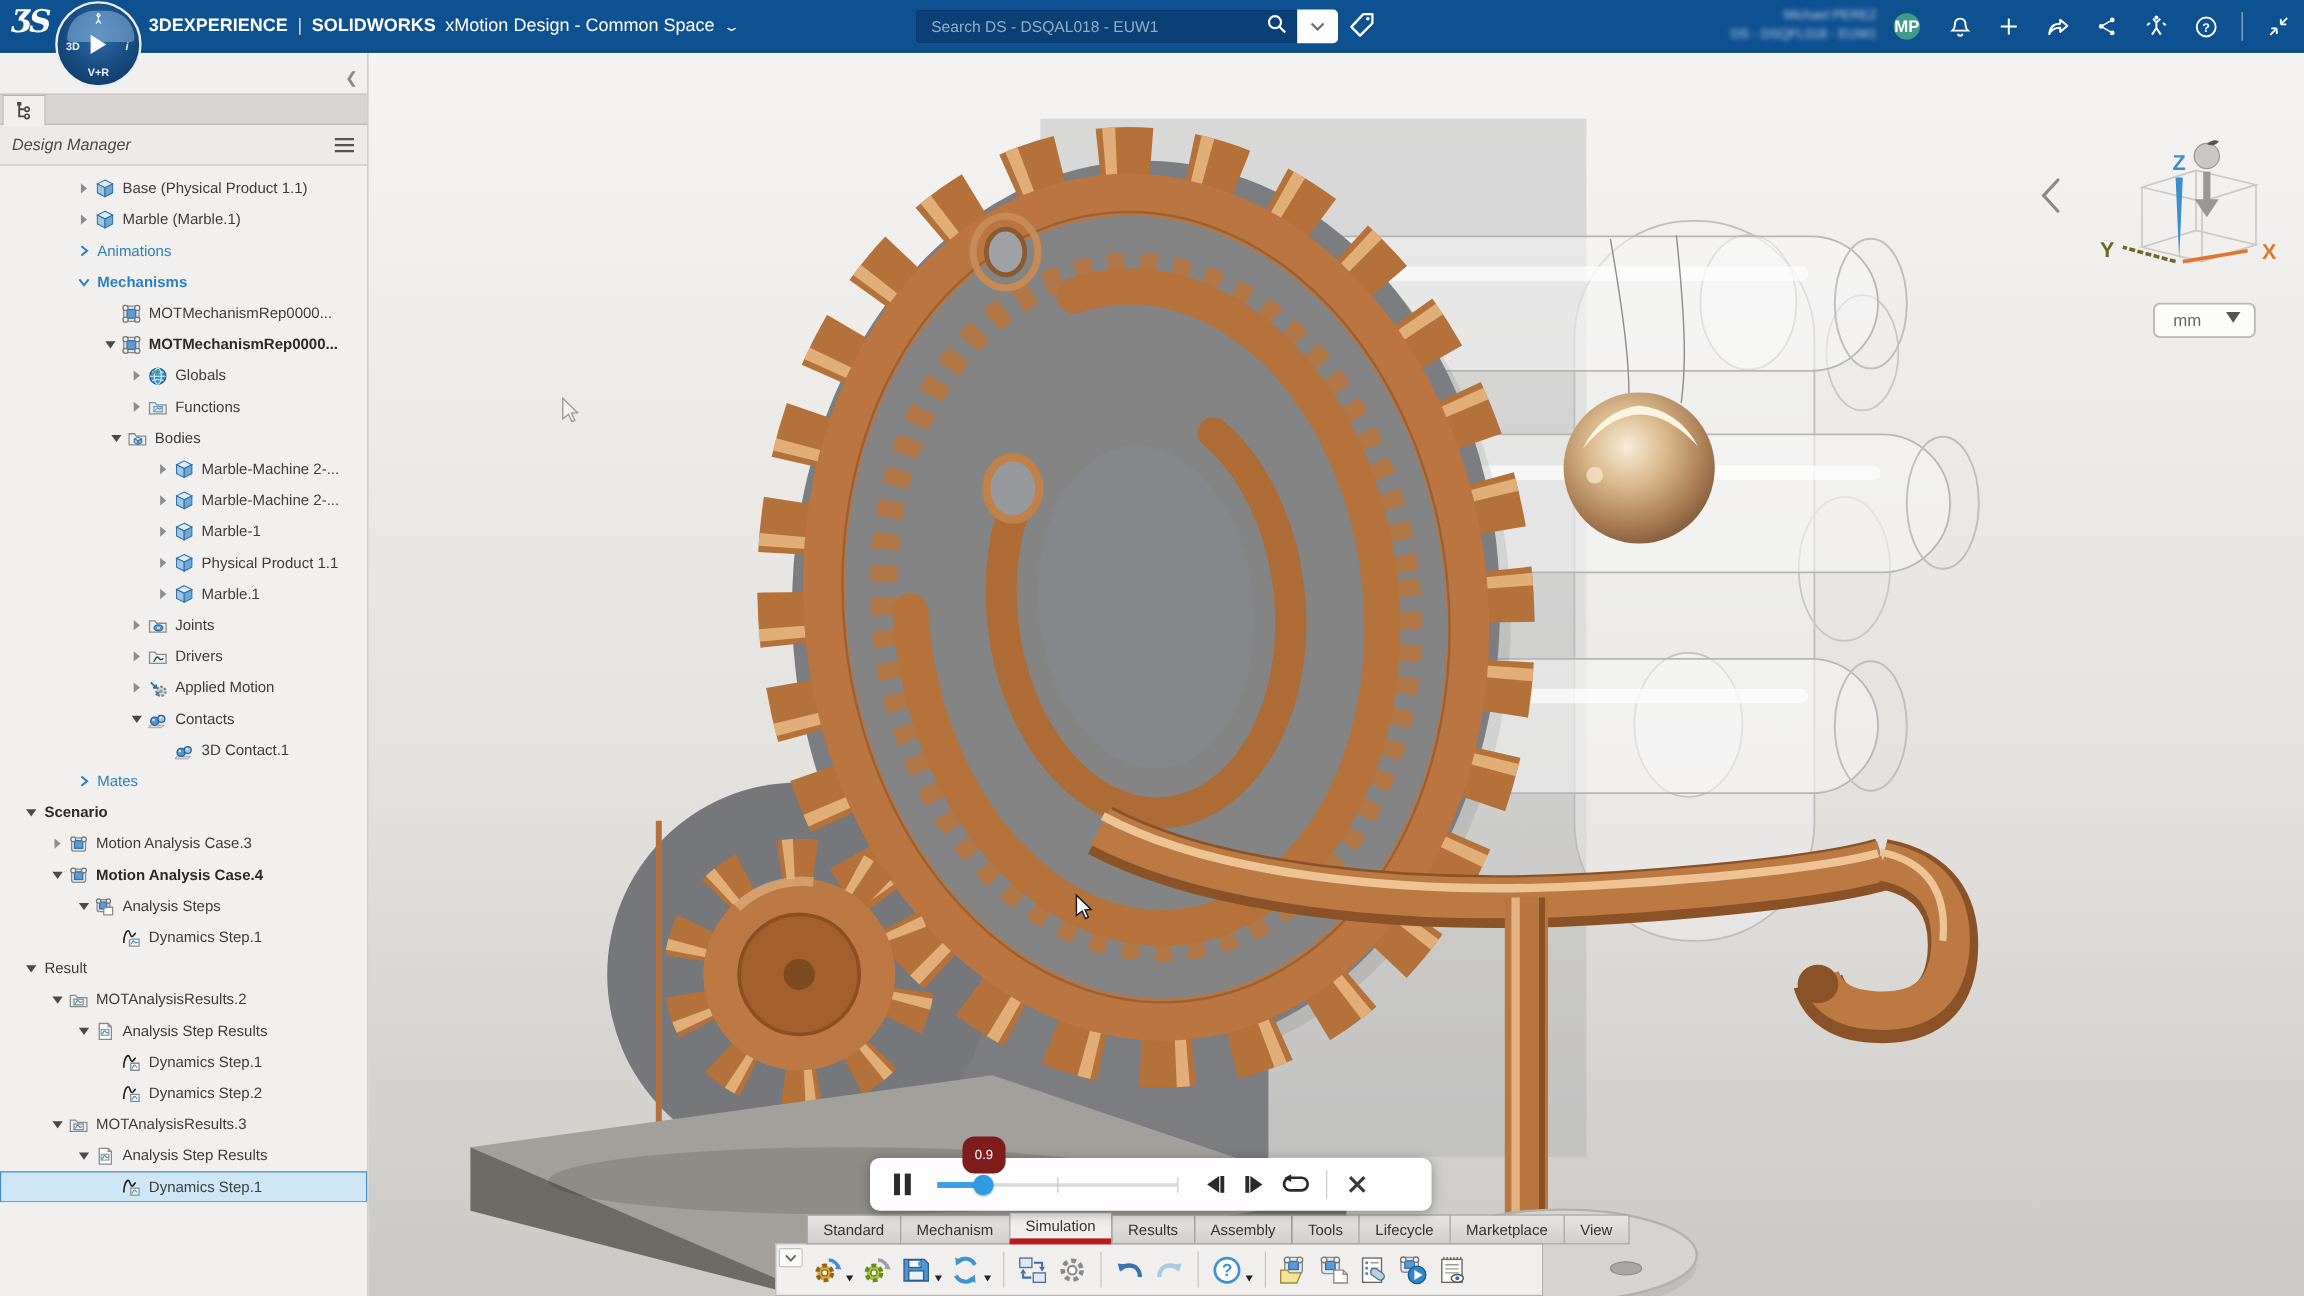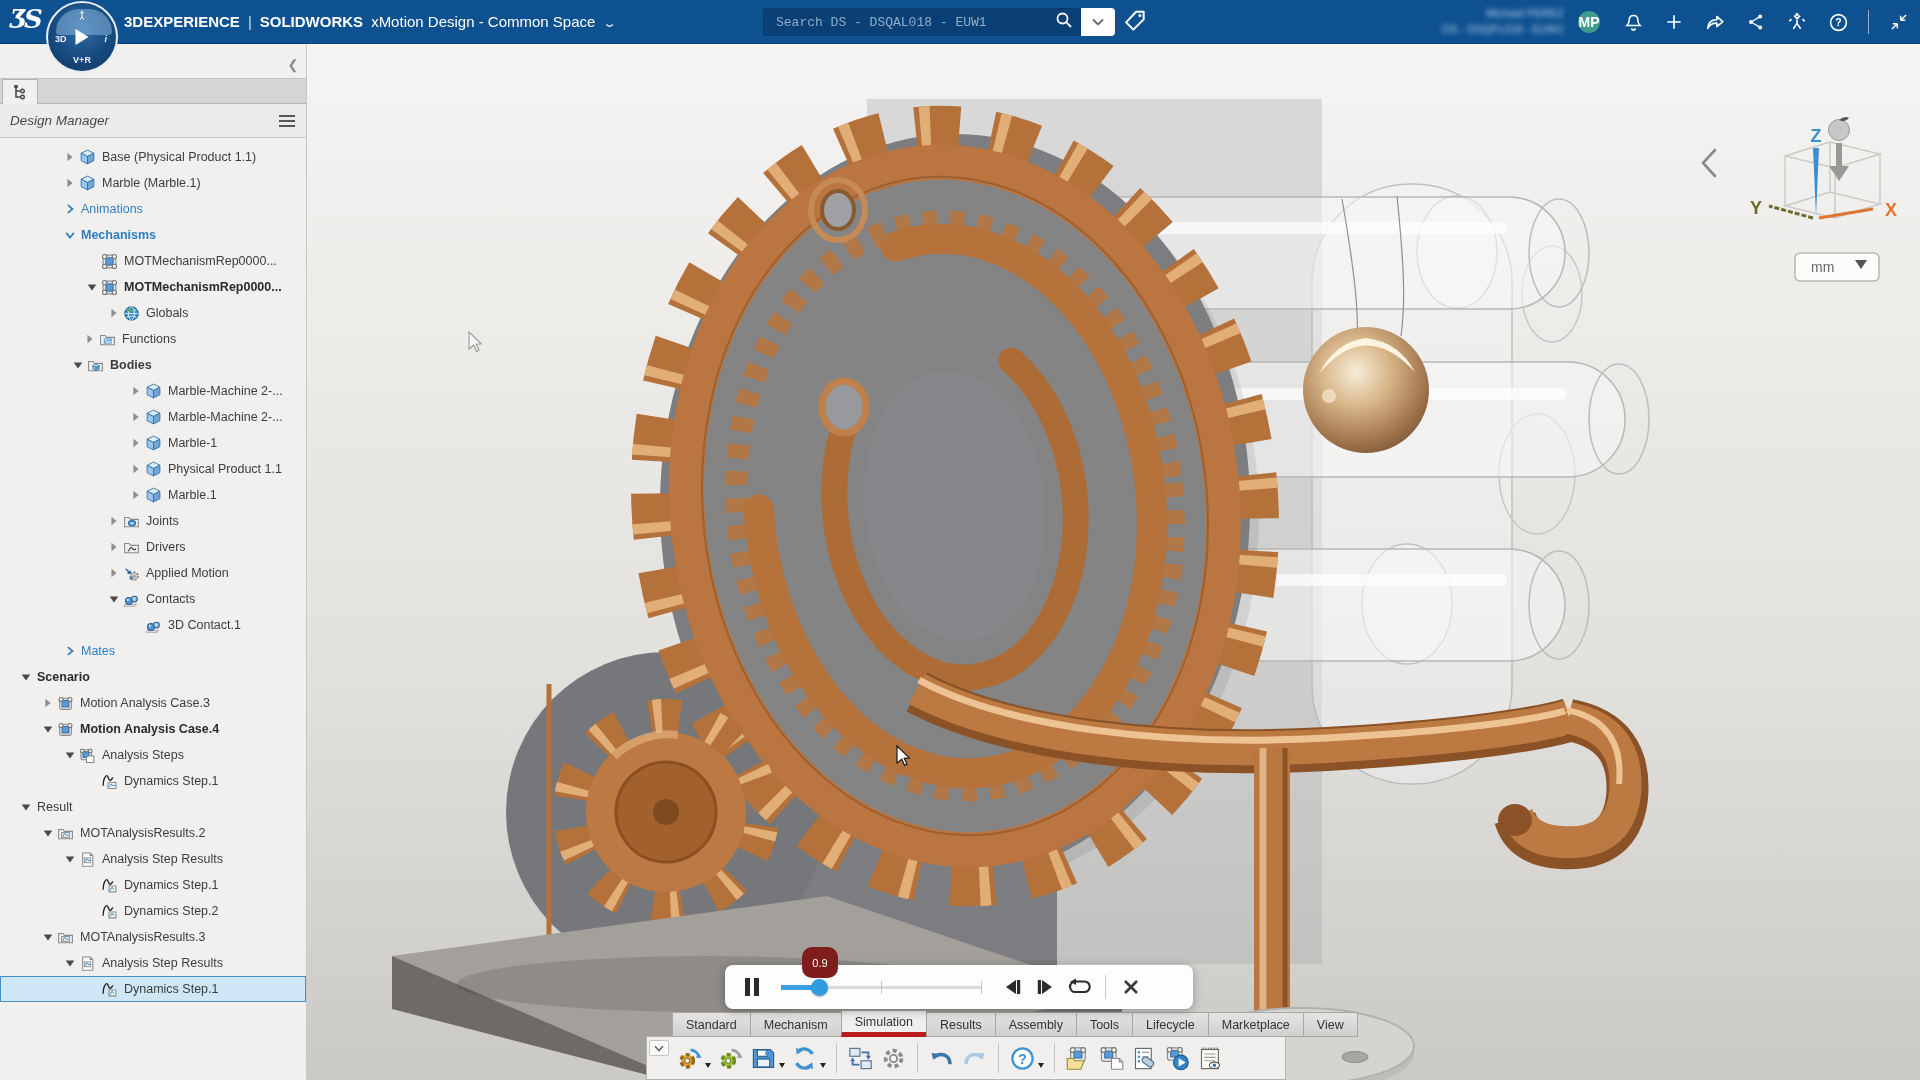--- a/index.html
+++ b/index.html
@@ -21,21 +21,21 @@
                    border-left:13px solid #fff; border-top:8px solid transparent; border-bottom:8px solid transparent; }
   .compass .lbl { position:absolute; font-size:9px; font-weight:bold; color:#eaf2fa; }
   .compass .l3d { left:7px; top:31px; }
   .compass .li  { right:9px; top:31px; font-style:italic; }
   .compass .lvr { left:50%; transform:translateX(-50%); bottom:6px; }
   .compass .person { position:absolute; left:50%; top:7px; transform:translateX(-50%); font-size:10px; }
   .dslogo { position:absolute; left:10px; top:4px; color:#fff; font-family:"DejaVu Serif", serif; font-style:italic; font-weight:bold; font-size:26px; letter-spacing:-3px; z-index:55; }
 
   .searchbox { position:absolute; left:763px; top:8px; width:352px; height:28px; display:flex; z-index:55; }
   .searchbox .field { flex:1; display:flex; align-items:center; background:#0a4076; border:1px solid #0a3a6a; border-right:none; border-radius:4px 0 0 4px; }
-  .searchbox input { flex:1; background:transparent; border:none; outline:none; color:#a3a3a3; font-size:13px; padding:0 12px; font-family:Liberation Mono, monospace; }
+  .searchbox input { flex:1; background:transparent; border:none; outline:none; color:#a3a3a3; font-size:13px; padding:0 12px; font-family:Liberation Sans, sans-serif; }
   .searchbox input::placeholder { color:#8fadc8; }
   .searchbox .mag { width:26px; }
   .searchbox .dd { width:34px; background:#fff; border-radius:0 4px 4px 0; display:flex; align-items:center; justify-content:center; }
   .tagicon { position:absolute; left:1122px; top:8px; z-index:55; }
 
   .userblock { position:absolute; right:356px; top:5px; text-align:right; color:#b9cfe6; font-size:11px; line-height:16px; filter:blur(2.4px); z-index:55; }
   .avatar { position:absolute; left:1578px; top:11px; width:22px; height:22px; border-radius:50%; background:#3f9b8c; color:#fff; font-size:14px; font-weight:bold; display:flex; align-items:center; justify-content:center; z-index:56; }
   .topicons { position:absolute; right:10px; top:0; height:44px; display:flex; align-items:center; gap:19px; z-index:56; }
   .topicons .ic { width:22px; height:22px; display:flex; align-items:center; justify-content:center; }
   .topicons .vdiv { width:1px; height:24px; background:rgba(255,255,255,.55); }
@@ -452,36 +452,36 @@
             <circle cx="8" cy="8" r="6.3" fill="#3f93d2" stroke="#1f5a8a"></circle>
             <ellipse cx="8" cy="8" rx="2.8" ry="6.3" fill="none" stroke="#d6ecff" stroke-width="0.9"></ellipse>
             <line x1="1.7" y1="8" x2="14.3" y2="8" stroke="#d6ecff" stroke-width="0.9"></line>
             <path d="M3.5 4.5c3 1.2 6 1.2 9 0" stroke="#d6ecff" stroke-width="0.9" fill="none"></path>
             <path d="M3.5 11.5c3-1.2 6-1.2 9 0" stroke="#d6ecff" stroke-width="0.9" fill="none"></path>
             <path d="M4.5 4.5c1.5-1 2.5-1.2 4-.6l1.8 1-2.6 1.4-3.4-.6z" fill="#49a35a"></path>
           </svg>
         </span>
         <span class="tlabel">Globals</span>
       </div>
-      <div class="trow" style="padding-left: 84px;">
+      <div class="trow" style="padding-left: 108px;">
         <span class="tarrow">
           <svg viewBox="0 0 14 14">
             <path d="M4 2 L10 7 L4 12 Z" fill="#8e8e8e"></path>
           </svg>
         </span>
         <span class="ticon">
           <svg viewBox="0 0 16 16">
             <path d="M1.5 13V4.2h4.2l1.4 1.8h7.4V13z" fill="#eceff2" stroke="#8a8a8a"></path>
             <rect x="5" y="7.4" width="6.5" height="4" fill="#fff" stroke="#5b9bd5"></rect>
             <path d="M5.8 10.5 8 8.4l1.5 1.3 1.6-1.6" stroke="#5b9bd5" fill="none"></path>
           </svg>
         </span>
         <span class="tlabel">Functions</span>
       </div>
-      <div class="trow" style="padding-left: 72px; font-weight: bold;">
+      <div class="trow" style="padding-left: 91px;">
         <span class="tarrow">
           <svg viewBox="0 0 14 14">
             <path d="M2 4 L12 4 L7 11 Z" fill="#4a4a4a"></path>
           </svg>
         </span>
         <span class="ticon">
           <svg viewBox="0 0 16 16">
             <path d="M1.5 13V4.2h4.2l1.4 1.8h7.4V13z" fill="#eceff2" stroke="#8a8a8a"></path>
             <polygon points="8.5,6.8 11.5,8.2 8.5,9.6 5.5,8.2" fill="#dcecf8" stroke="#2e6da4" stroke-width="0.7"></polygon>
             <polygon points="5.5,8.2 8.5,9.6 8.5,12.6 5.5,11.2" fill="#9dc6e8" stroke="#2e6da4" stroke-width="0.7"></polygon>

